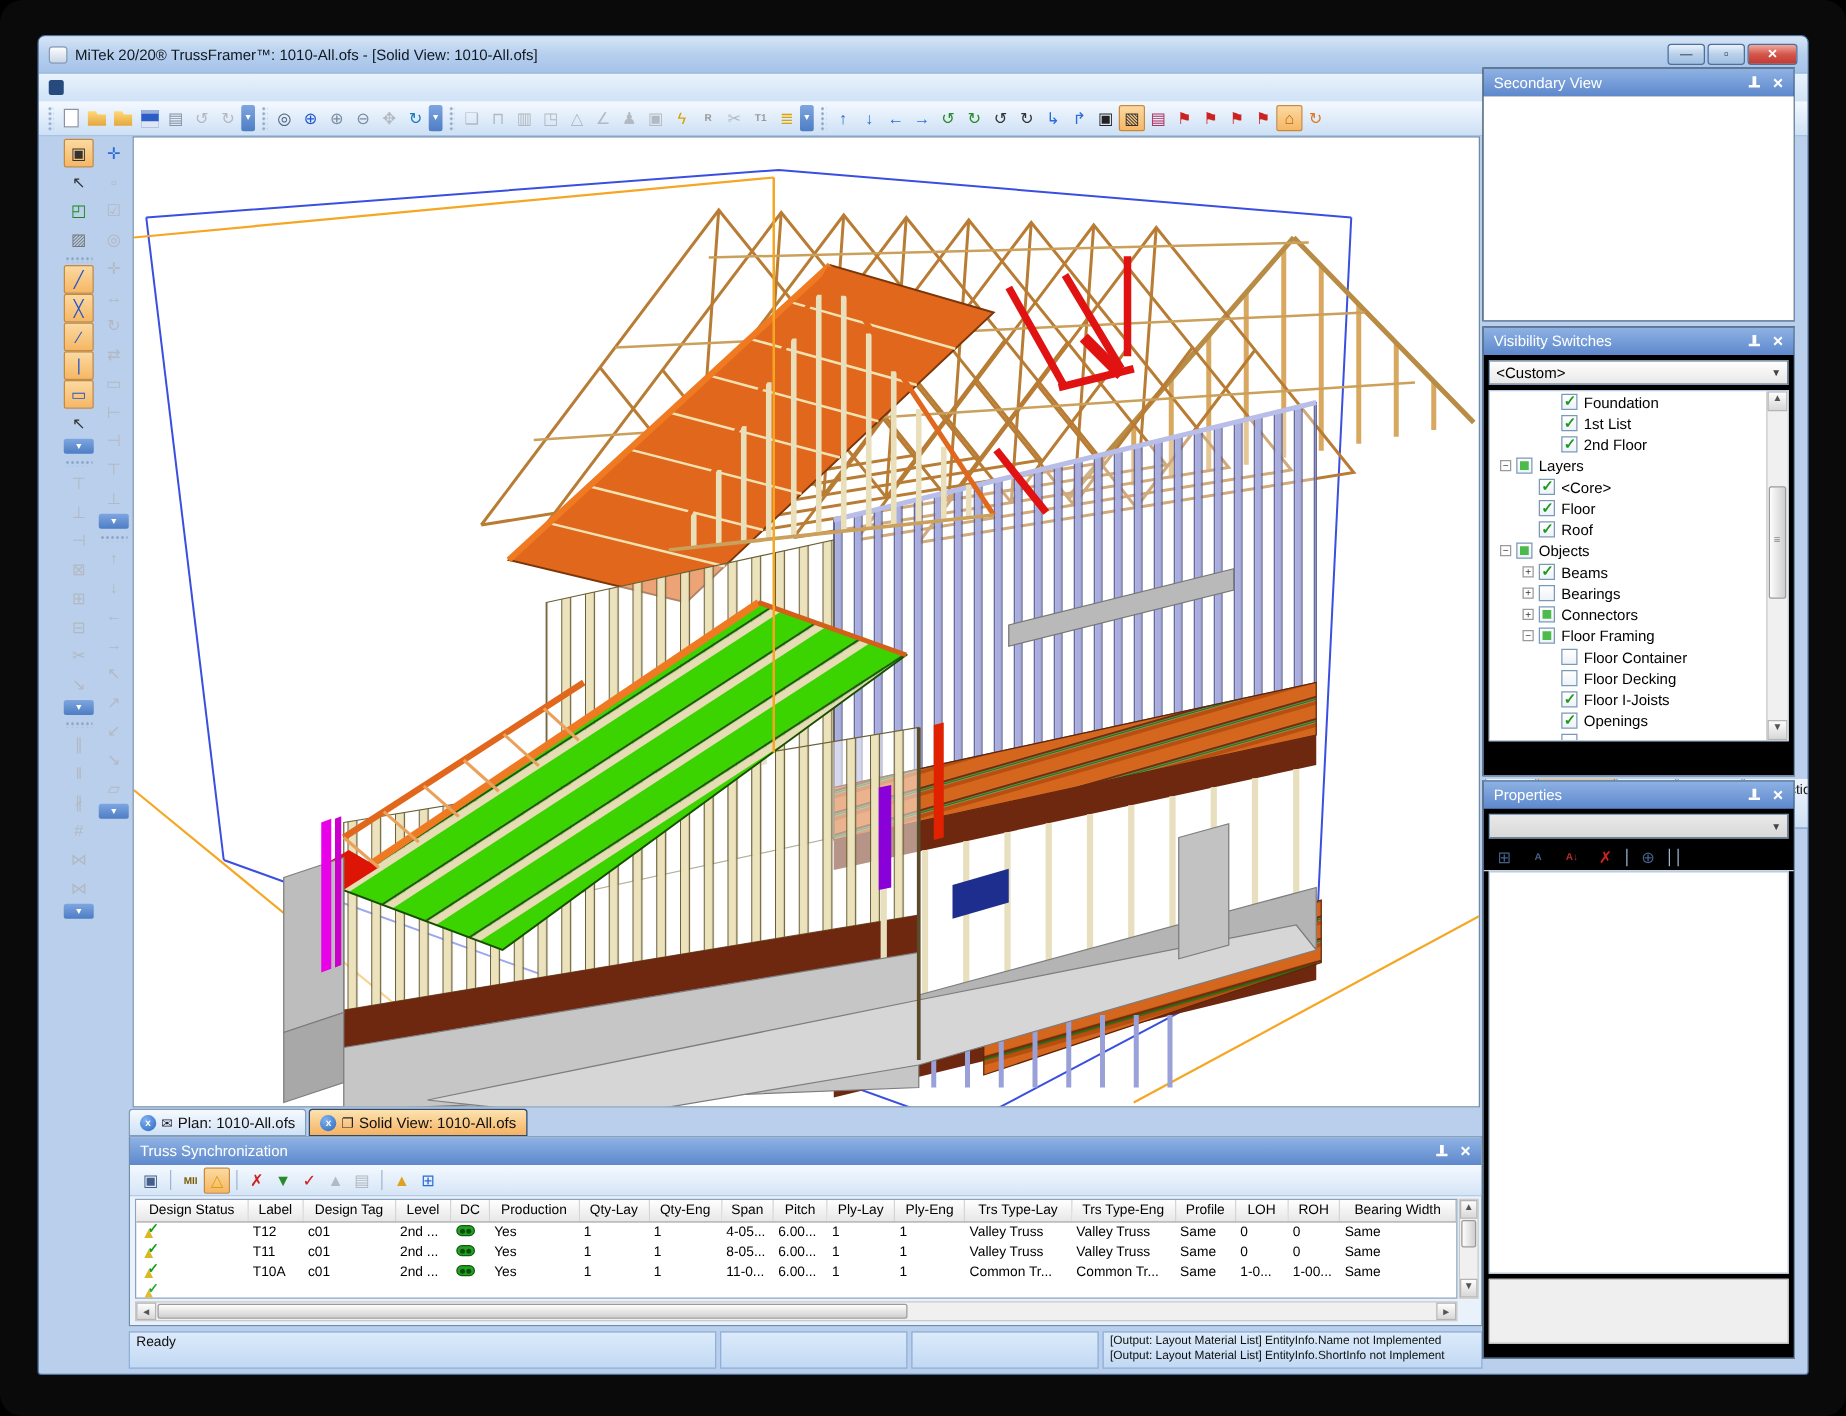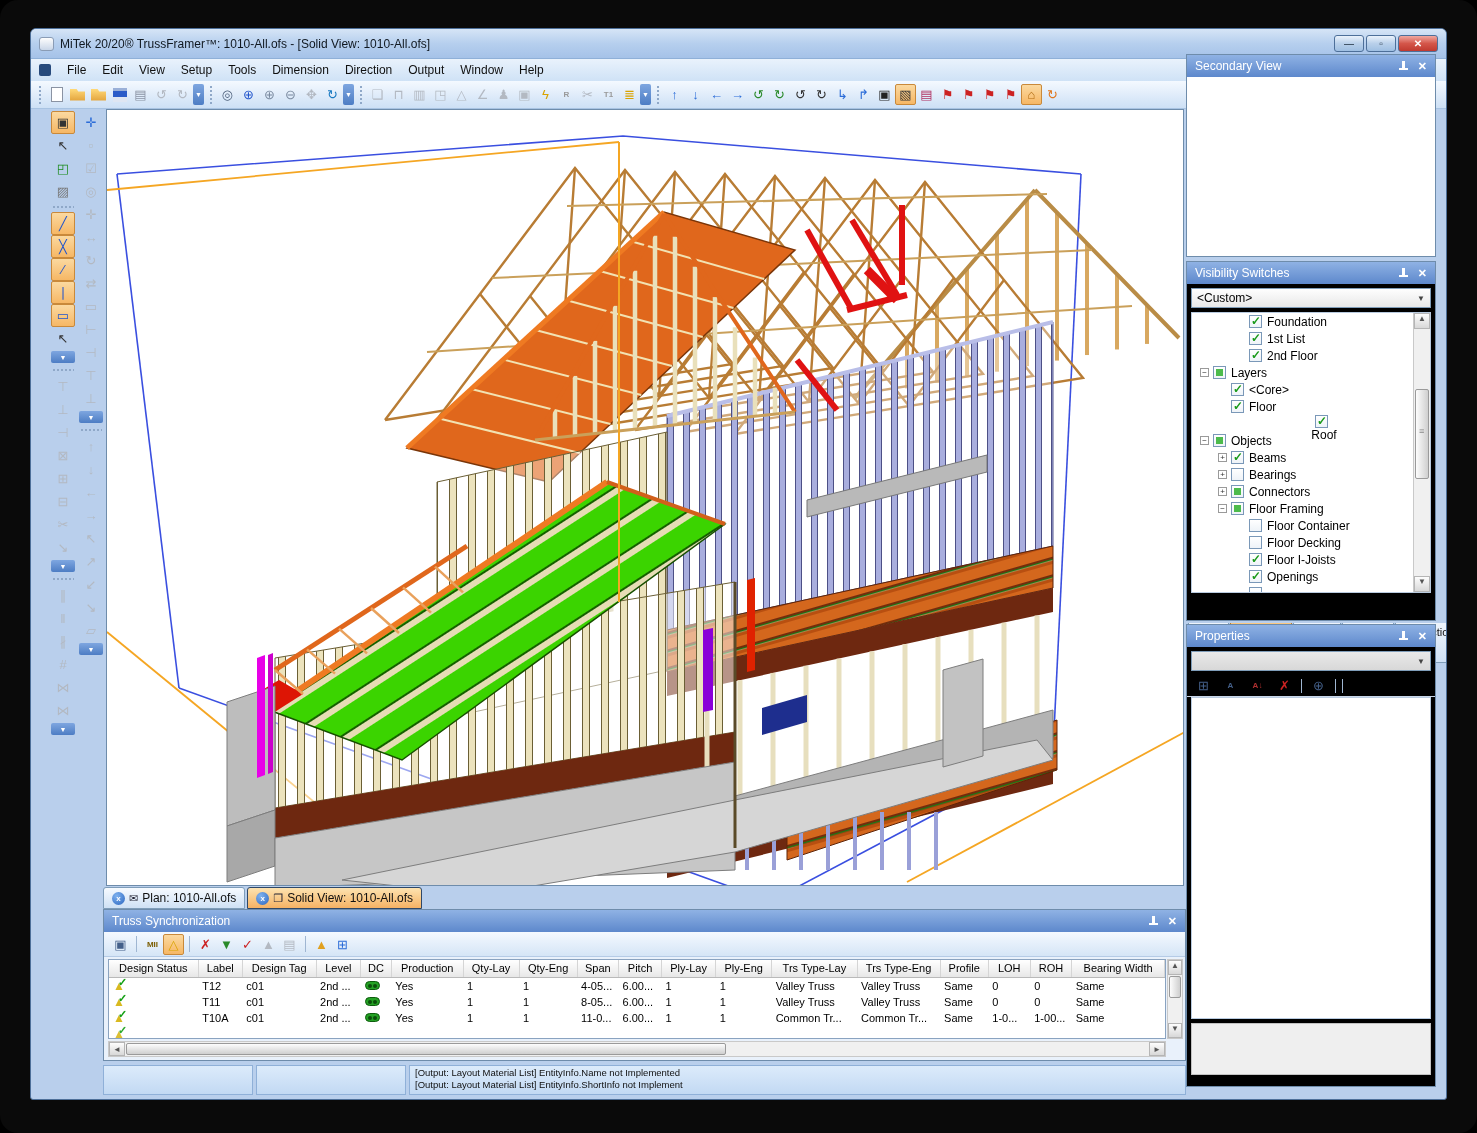--- a/index.html
+++ b/index.html
@@ -127,21 +127,20 @@
     <span class="ttl">MiTek 20/20® TrussFramer™: 1010-All.ofs - [Solid View: 1010-All.ofs]</span>
     <span id="winbtns">
       <span class="wbtn">—</span>
       <span class="wbtn">▫</span>
       <span class="wbtn close">✕</span>
     </span>
   </div>
 
   <div id="menubar">
     <span class="mico"></span>
-    <span id="menuitems"><span class="mitem">File</span><span class="mitem">Edit</span><span class="mitem">View</span><span class="mitem">Setup</span><span class="mitem">Tools</span><span class="mitem">Dimension</span><span class="mitem">Direction</span><span class="mitem">Output</span><span class="mitem">Window</span><span class="mitem">Help</span></span>
     <span class="mdibtns">
       <span>–</span>
       <span>❐</span>
       <span>✕</span>
     </span>
   </div>
 
   <div id="topbars">
         <span class="grip"></span>
         <span class="ticon page">
@@ -622,20 +621,21 @@
       <div class="arr" style="position:absolute;bottom:0;width:100%;">▼</div>
     </div>
     <div class="hscroll">
       <div class="arr">◄</div>
           <div class="thumb"></div>
           <div class="arr" style="margin-left:auto;">►</div>
     </div>
   </div>
 
   <div id="statusbar">
+    <span class="scell" style="width:470px;">Ready</span>
     <span class="scell" style="width:150px;"></span>
     <span class="scell" style="width:150px;"></span>
     <span class="scell small" style="flex:1;">
       <span>[Output: Layout Material List] EntityInfo.Name not Implemented</span><br><span>[Output: Layout Material List]  EntityInfo.ShortInfo not Implement</span>
     </span>
   </div>
 
   <div id="dock">
 
     <div class="dpanel" style="top:0;height:203px;">
@@ -686,21 +686,21 @@
               <div class="trow" style="padding-left: 26px;">
                 <span style="width: 13px; flex: 0 0 auto;"></span>
                 <span class="cb checked"></span>
                 <span>&lt;Core&gt;</span>
               </div>
               <div class="trow" style="padding-left: 26px;">
                 <span style="width: 13px; flex: 0 0 auto;"></span>
                 <span class="cb checked"></span>
                 <span>Floor</span>
               </div>
-              <div class="trow" style="padding-left: 26px; flex-direction: column;">
+              <div class="trow" style="padding-left: 26px;">
                 <span style="width: 13px; flex: 0 0 auto;"></span>
                 <span class="cb checked"></span>
                 <span>Roof</span>
               </div>
               <div class="trow" style="padding-left: 8px;">
                 <span class="exp">−</span>
                 <span class="cb partial"></span>
                 <span>Objects</span>
               </div>
               <div class="trow" style="padding-left: 26px;">

